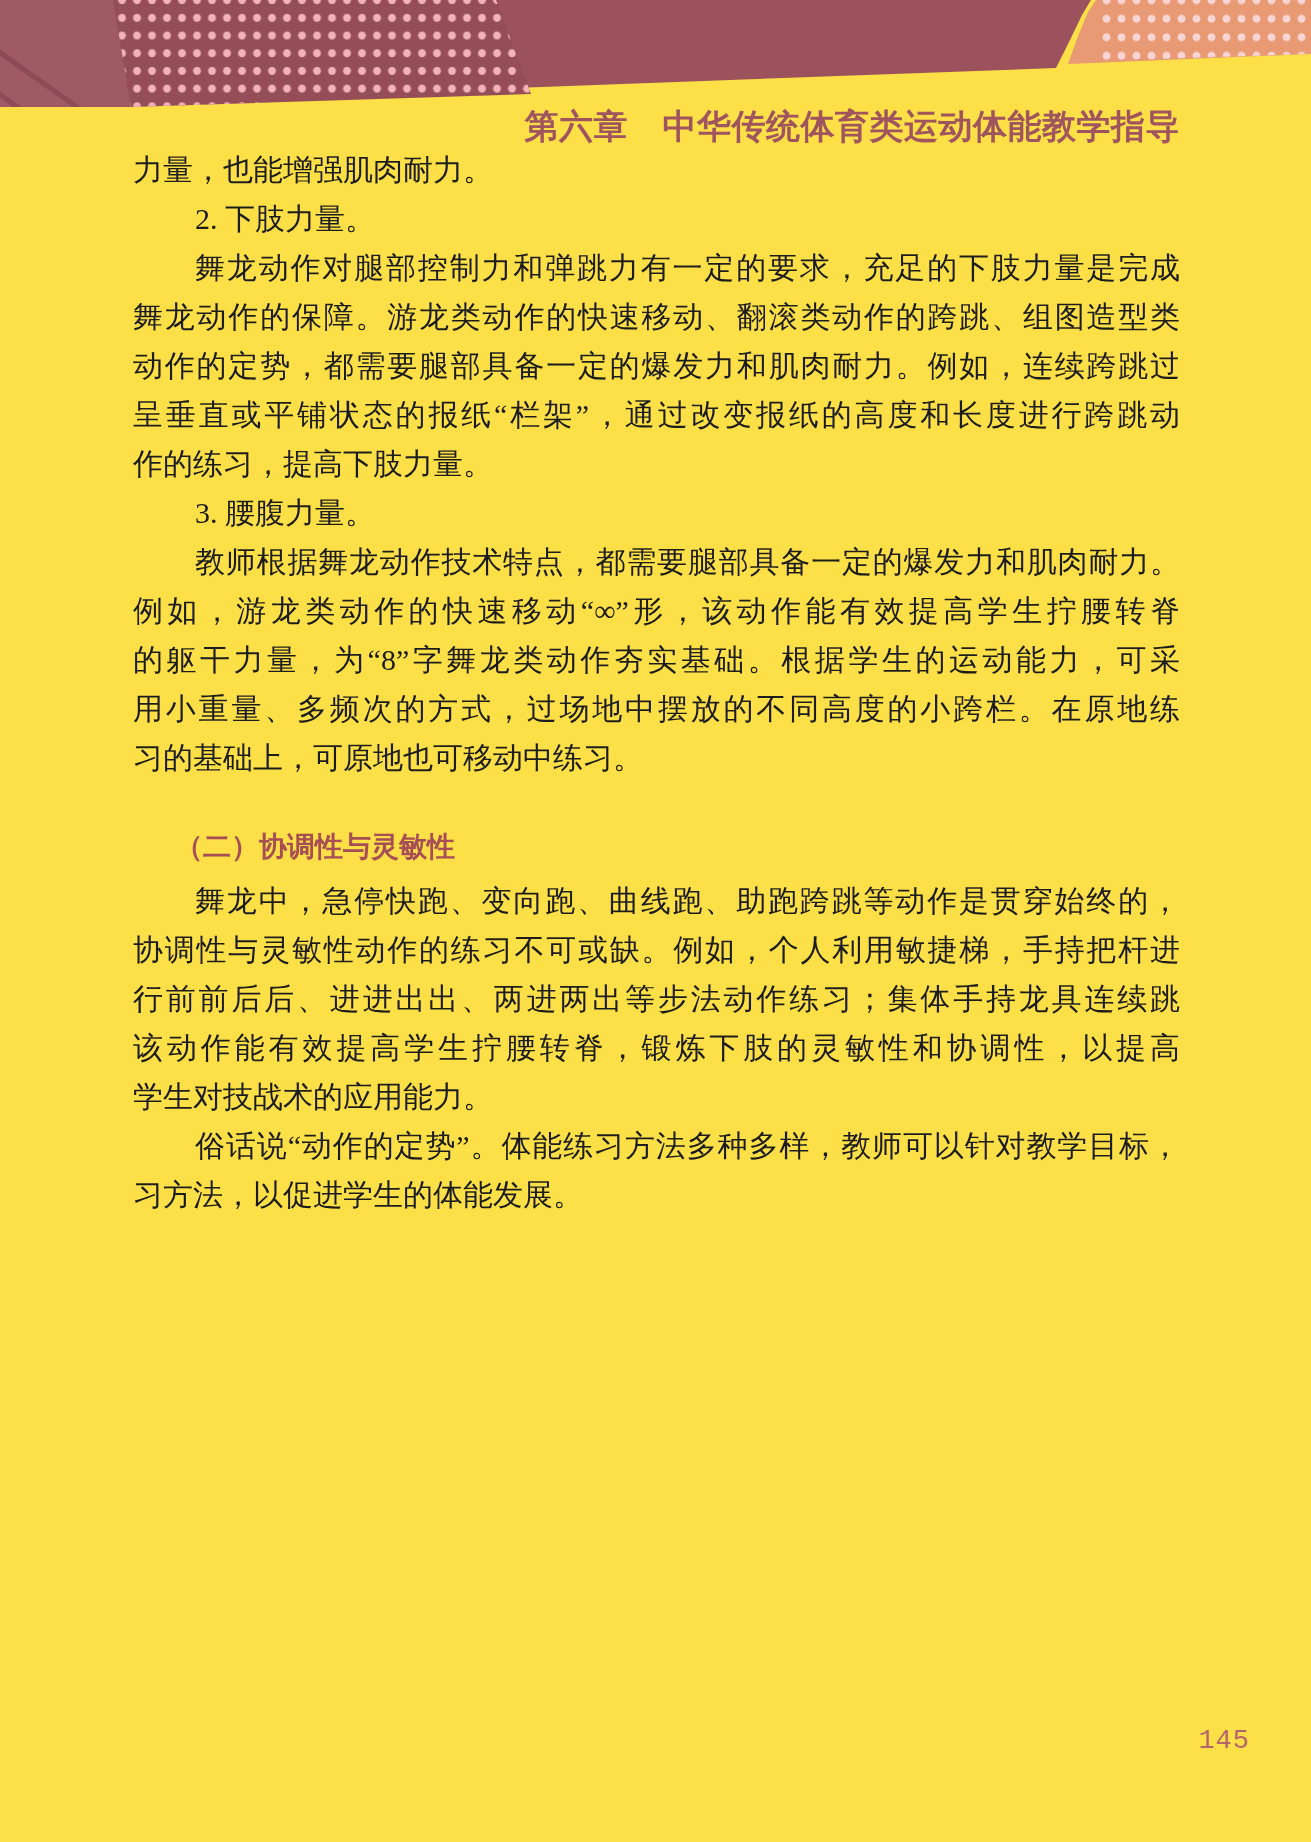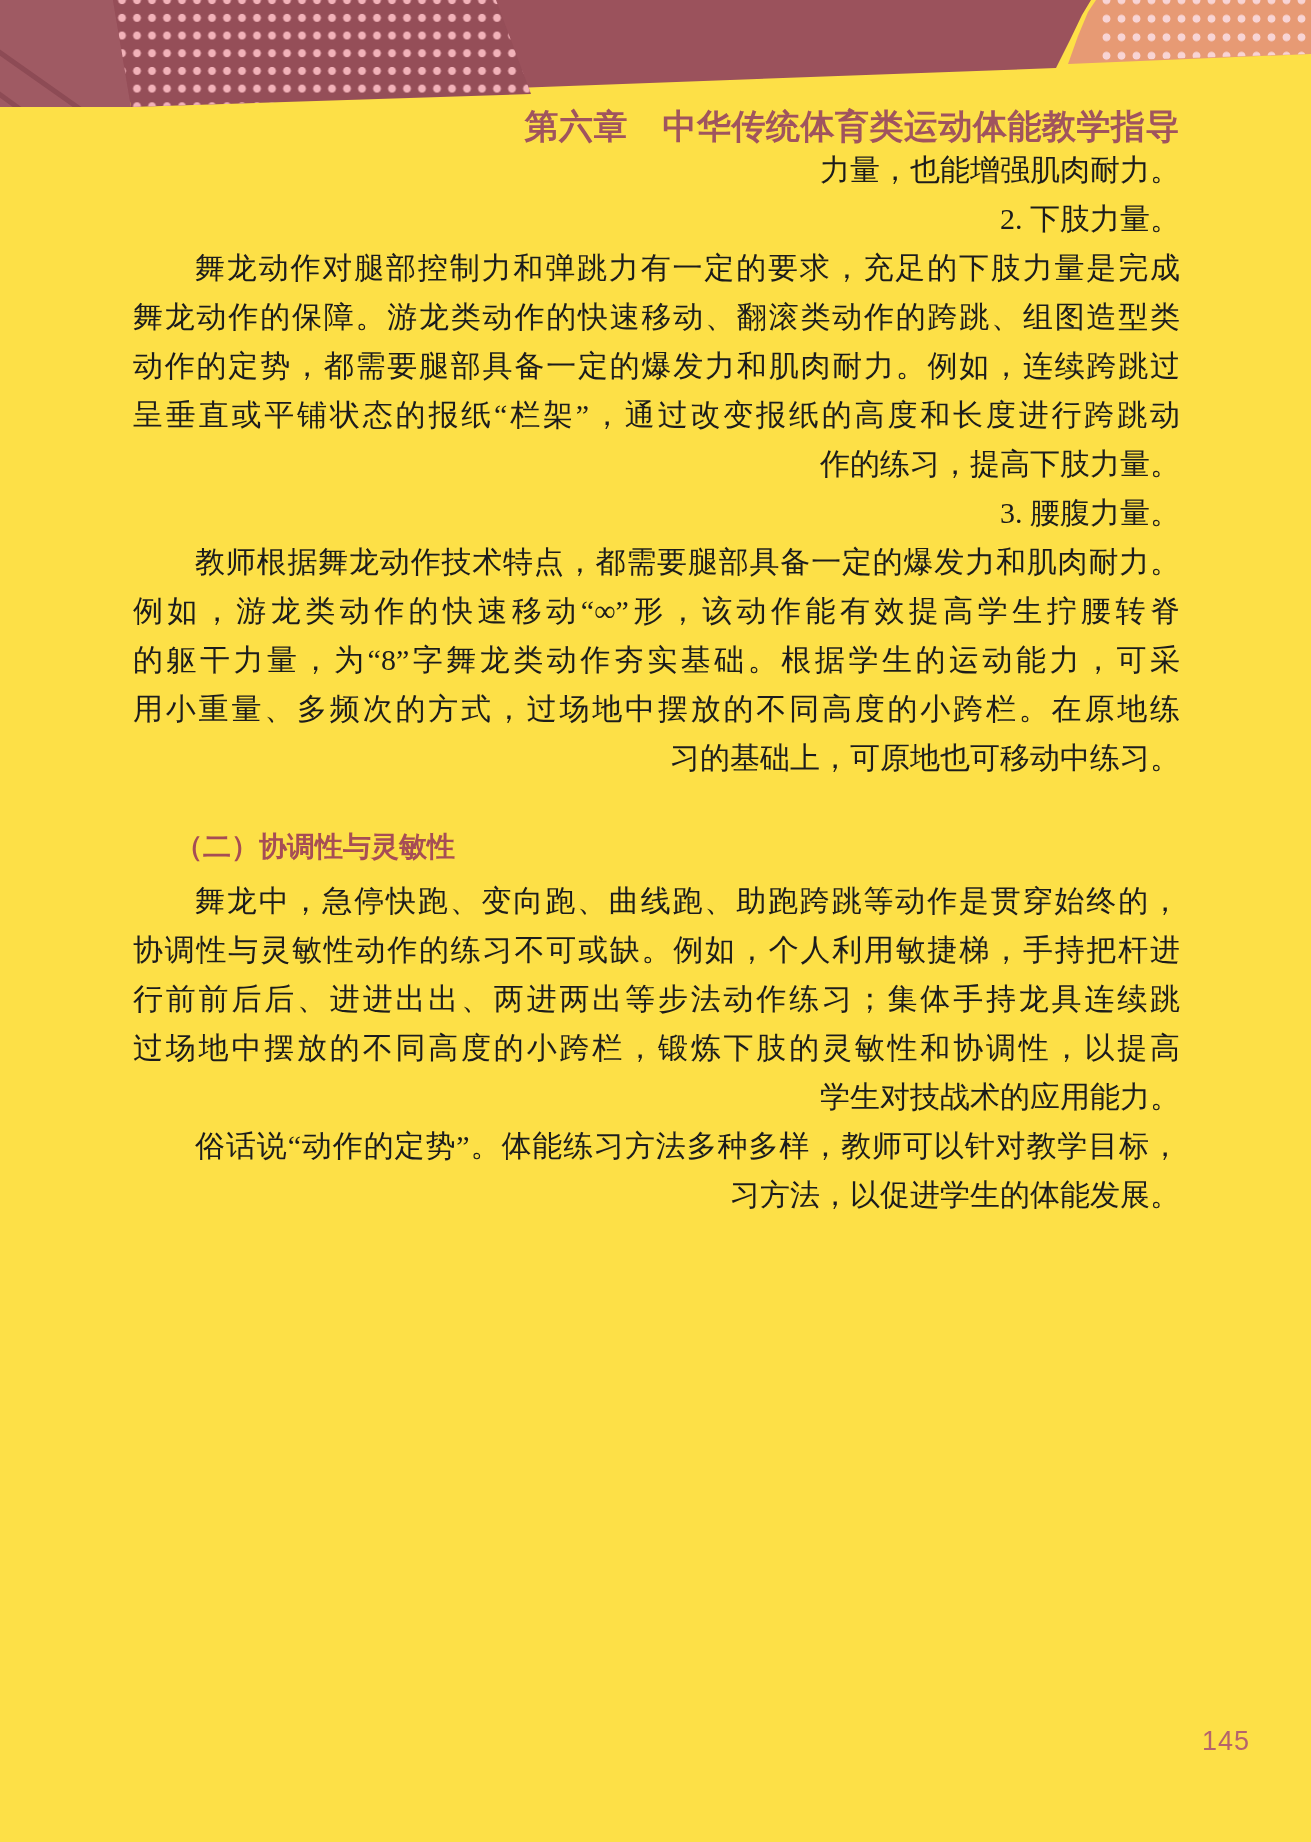--- a/index.html
+++ b/index.html
@@ -53,40 +53,40 @@
   
   .body-block{
     position:absolute;
     left:133px;top:145px;
     width:1047px;
     font-size:30px;
     color:var(--body-text);
   }
   .ln{
     height:49px;line-height:49px;
-    text-align:right;
+    text-align:left;
     white-space:normal;
   }
   .ln.indent{text-indent:62px;}
   .ln.fill{text-align:justify;text-align-last:justify;}
   .section-heading{
     font-family:"Liberation Sans", sans-serif;
     font-weight:bold;
     font-size:28px;
     line-height:44px;
     padding-top:43px;
     padding-bottom:7px;
     padding-left:42px;
     color:var(--heading);
   }
   
   .page-number{
     position:absolute;
     top:1726px;right:61px;
-    font-family:Liberation Sans, sans-serif;
+    font-family:Liberation Mono, monospace;
     font-size:27px;
     letter-spacing:1px;
     color:var(--page-number);
   }
 </style>
 </head>
 <body>
 
 <div id="page">
 
@@ -118,21 +118,21 @@
     <div class="ln fill">例如，游龙类动作的快速移动“∞”形，该动作能有效提高学生拧腰转脊</div>
     <div class="ln fill">的躯干力量，为“8”字舞龙类动作夯实基础。根据学生的运动能力，可采</div>
     <div class="ln fill">用小重量、多频次的方式，过场地中摆放的不同高度的小跨栏。在原地练</div>
     <div class="ln">习的基础上，可原地也可移动中练习。</div>
 
     <div class="section-heading">（二）协调性与灵敏性</div>
 
     <div class="ln indent fill">舞龙中，急停快跑、变向跑、曲线跑、助跑跨跳等动作是贯穿始终的，</div>
     <div class="ln fill">协调性与灵敏性动作的练习不可或缺。例如，个人利用敏捷梯，手持把杆进</div>
     <div class="ln fill">行前前后后、进进出出、两进两出等步法动作练习；集体手持龙具连续跳</div>
-    <div class="ln fill">过场地中摆放的不同高度的小跨栏，锻炼下肢的灵敏性和协调性，以提高</div>
+    <div class="ln fill">该动作能有效提高学生拧腰转脊，锻炼下肢的灵敏性和协调性，以提高</div>
     <div class="ln">学生对技战术的应用能力。</div>
     <div class="ln indent fill">俗话说“动作的定势”。体能练习方法多种多样，教师可以针对教学目标，</div>
     <div class="ln">习方法，以促进学生的体能发展。</div>
   </div>
 
   <div class="page-number">145</div>
 
 </div>
 
 </body></html>

